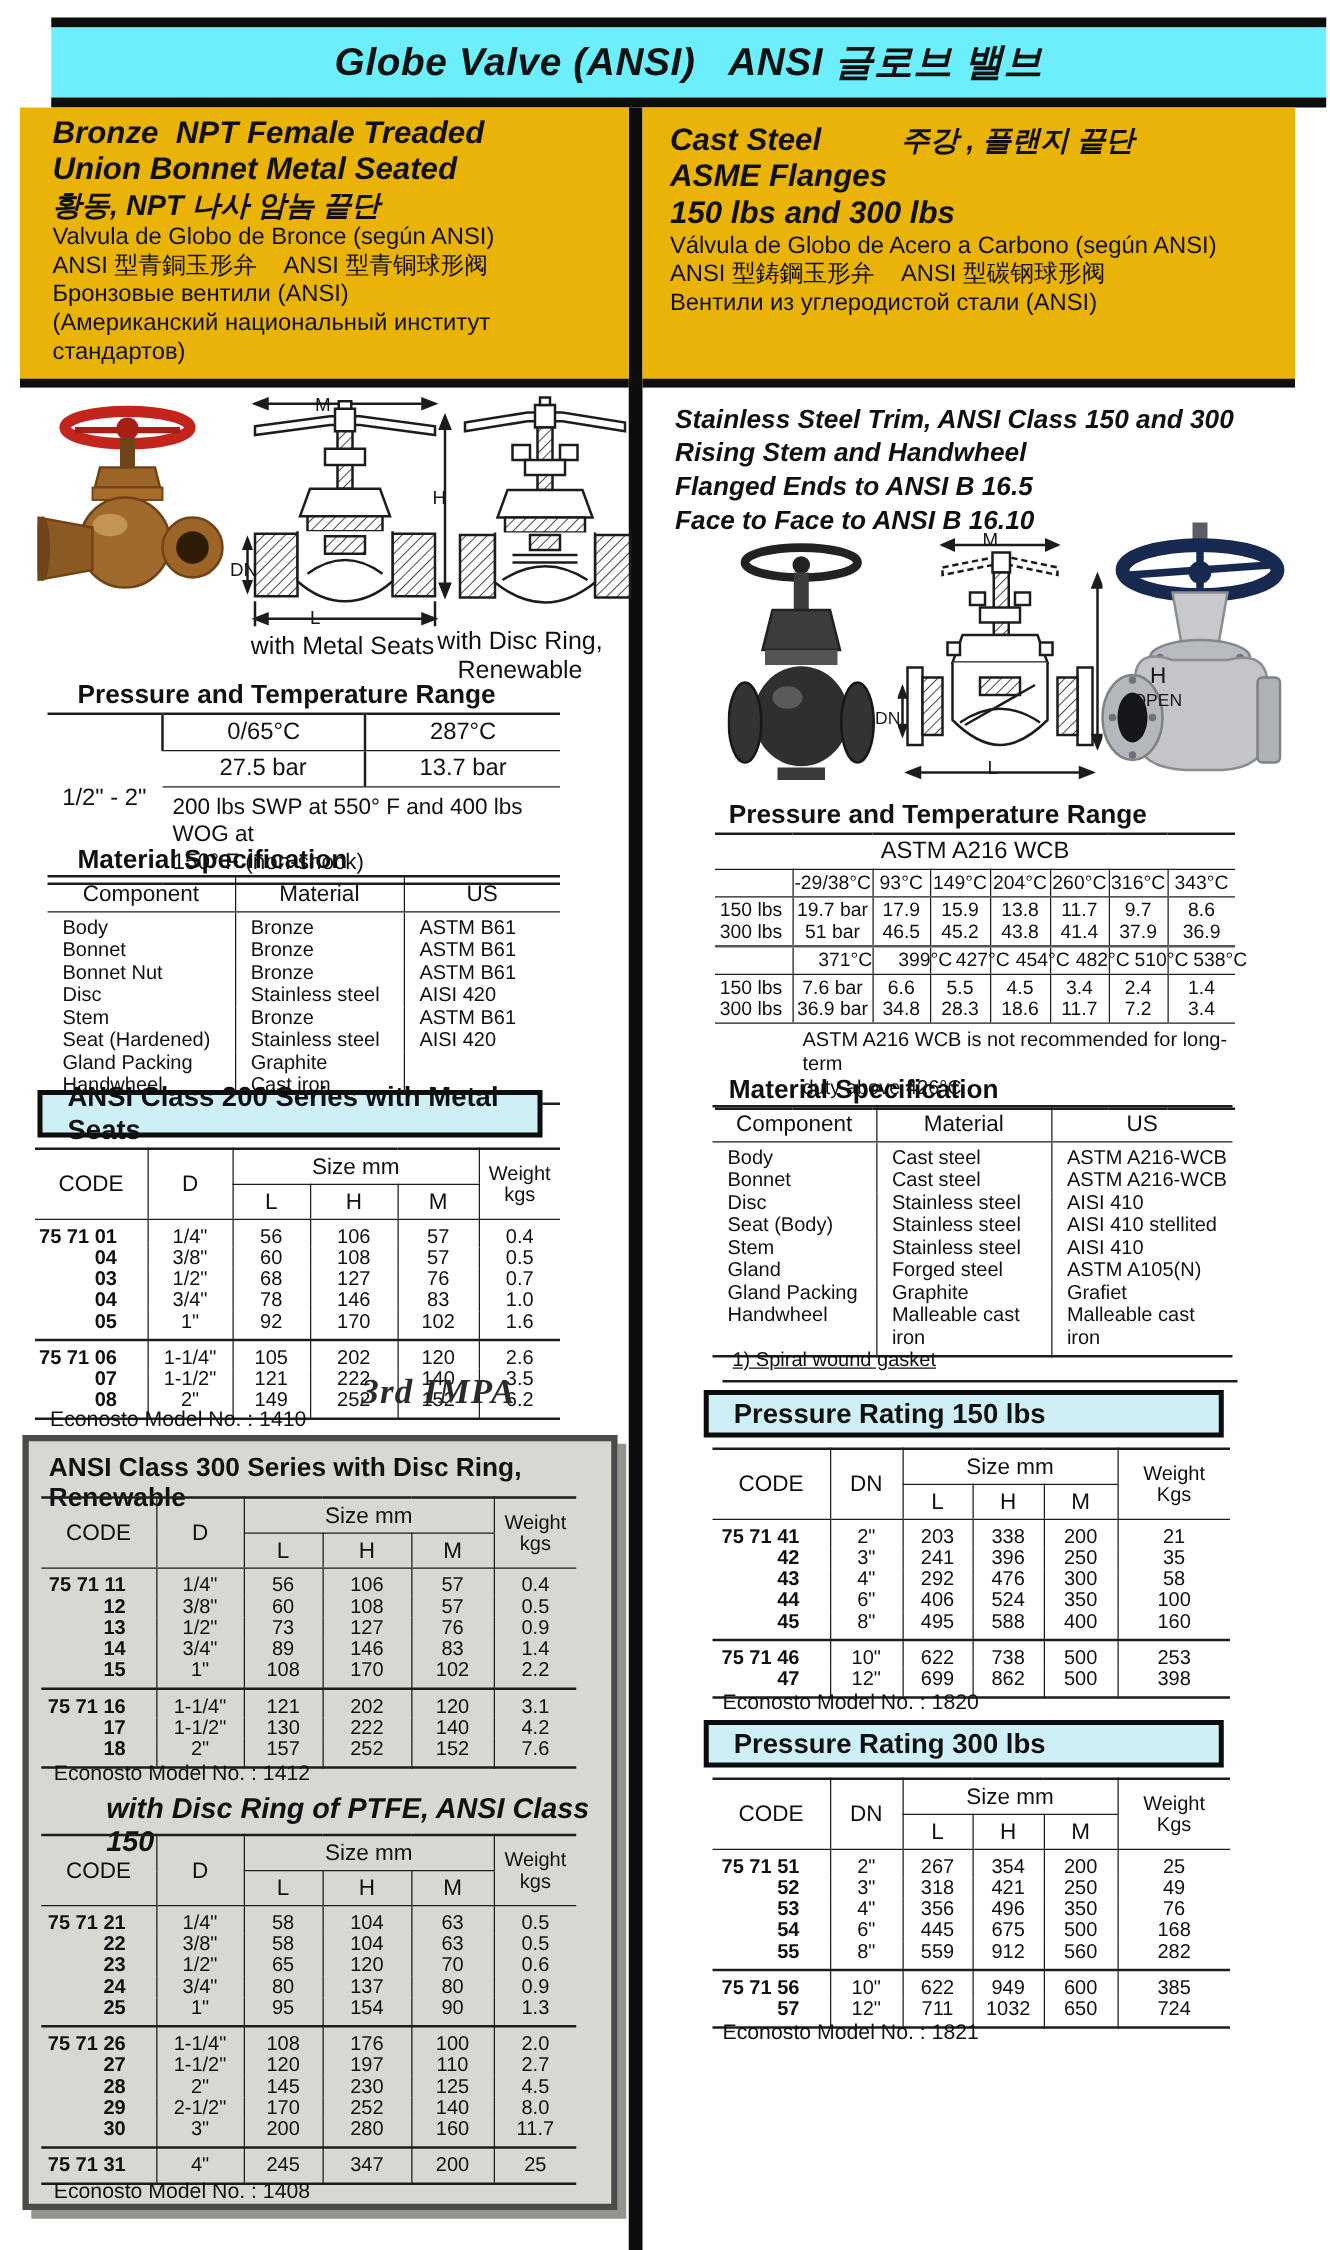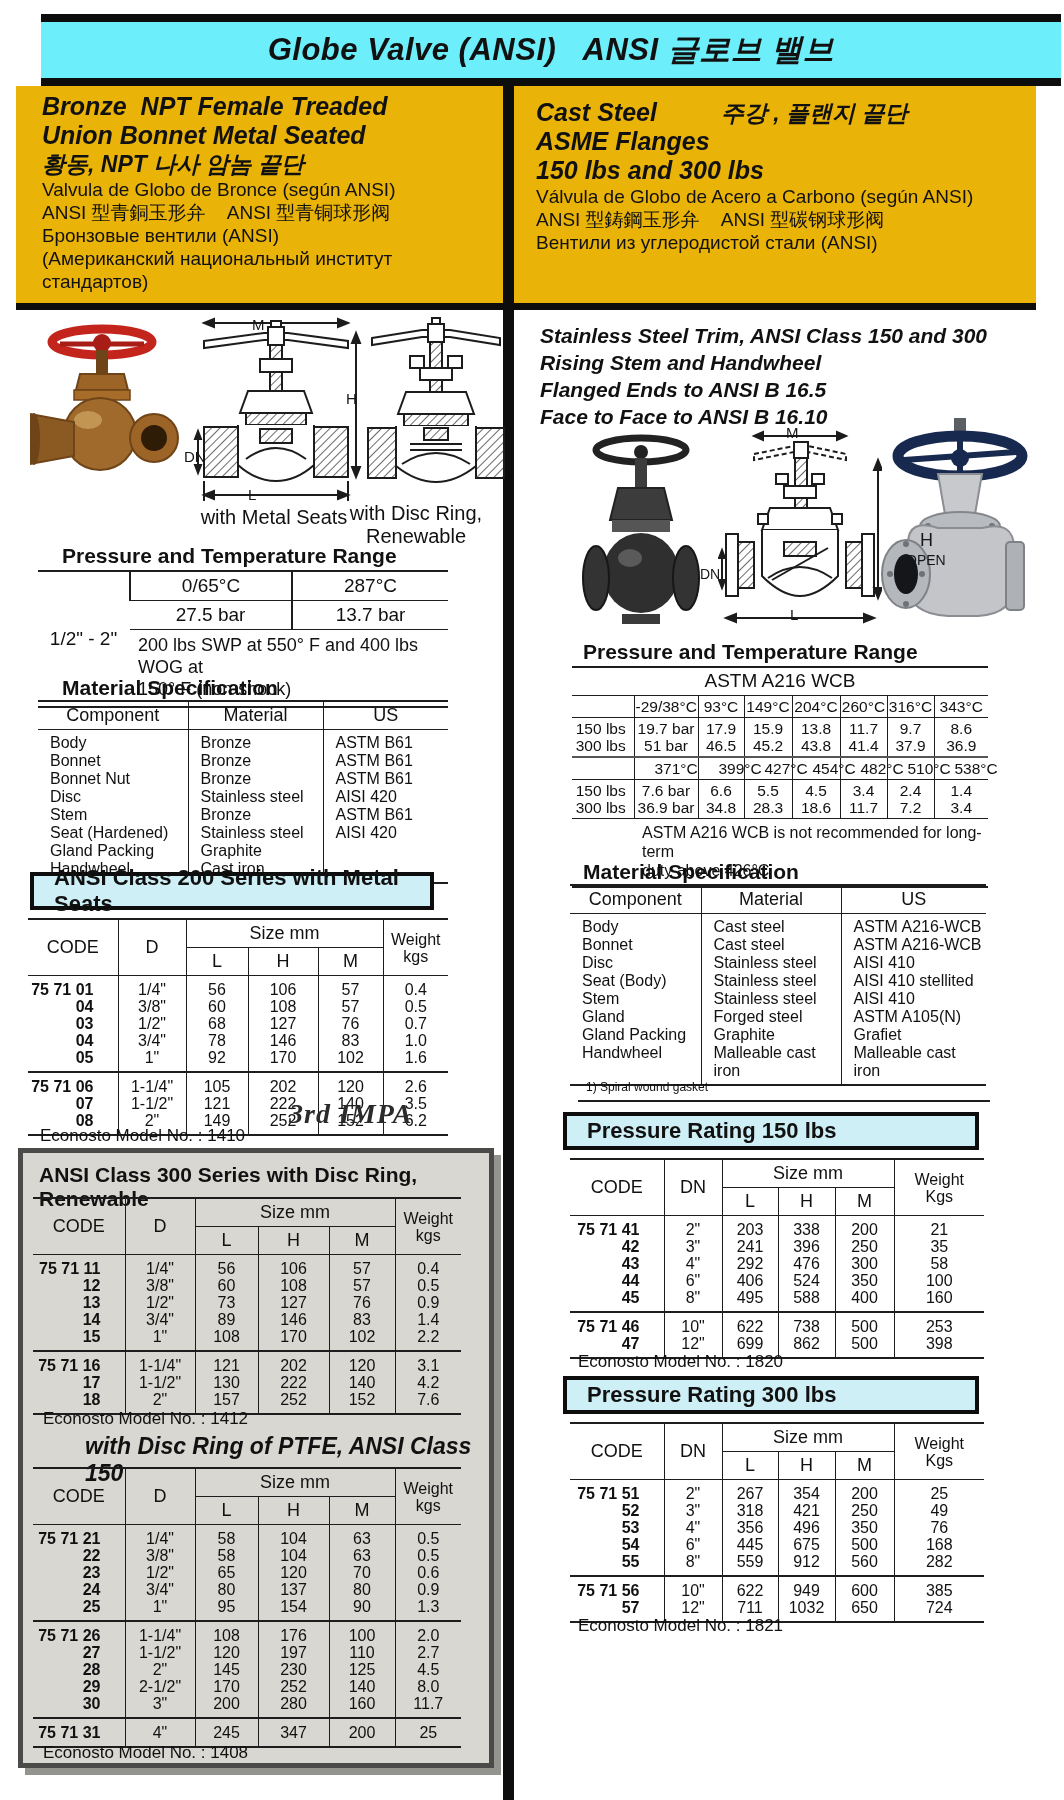--- a/index.html
+++ b/index.html
@@ -84,21 +84,21 @@
   .t-ptr tbody td{white-space:pre-line;text-align:center;font-size:15.5px;line-height:17px;
                   border-left:1.6px solid #1d1d1d;padding:2px 1px;}
   .t-ptr tbody td:first-child{border-left:none;text-align:center;padding-right:5px;}
   .t-ptr tbody tr:nth-child(1) td{border-bottom:1.6px solid #1d1d1d;}
   .t-ptr tbody tr:nth-child(2) td{border-bottom:2.6px solid #555;}
   .t-ptr tbody tr:nth-child(3) td{border-bottom:1.6px solid #1d1d1d;padding-left:20px;}
   .t-ptr tbody tr:nth-child(4) td{border-bottom:1.6px solid #1d1d1d;}
   .t-ptr tfoot td{font-size:16px;line-height:19px;white-space:pre-line;text-align:left;
                   padding:4px 0 6px 70px;}
 
-  .footnote{font-size:12px;border-bottom:2.2px solid #1d1d1d;padding:2px 0 6px 8px;}
+  .footnote{font-size:16px;border-bottom:2.2px solid #1d1d1d;padding:2px 0 6px 8px;text-decoration:underline;}
 
   .specs div{font-size:21px;font-weight:bold;font-style:italic;line-height:27px;}
 </style>
 </head>
 <body>
 
 <svg width="0" height="0" style="position:absolute">
   <defs>
     <pattern id="hatch" width="6" height="6" patternUnits="userSpaceOnUse" patternTransform="rotate(45)">
       <rect width="6" height="6" fill="#ffffff"></rect>

